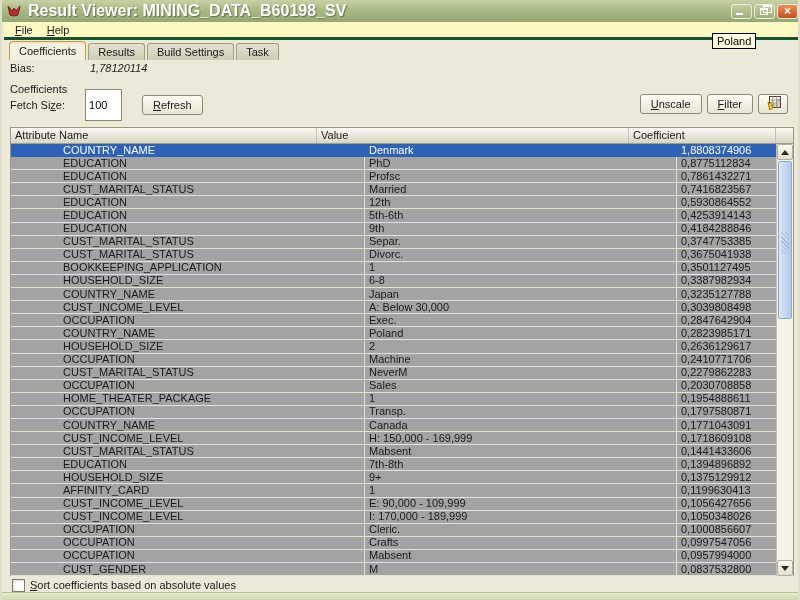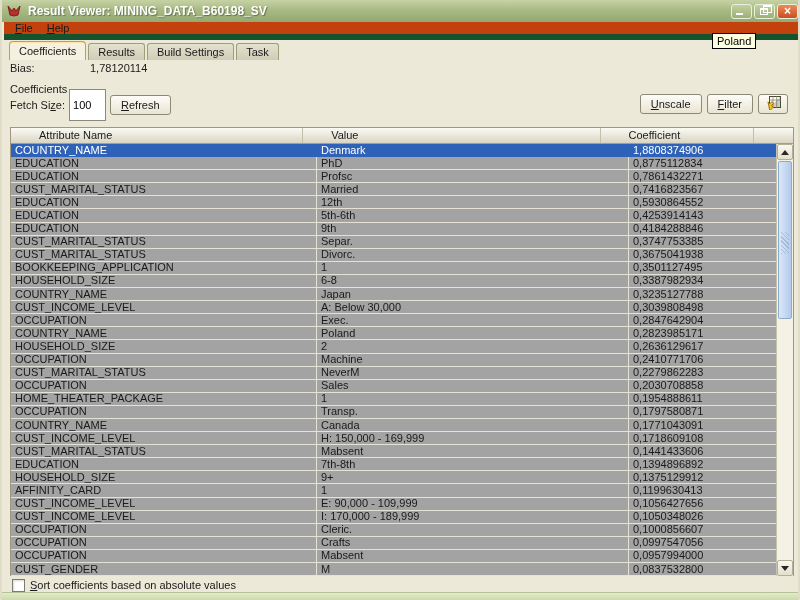--- a/index.html
+++ b/index.html
@@ -5,78 +5,78 @@
   * { margin:0; padding:0; box-sizing:border-box; }
   html,body { width:800px; height:600px; font-family:"Liberation Sans","DejaVu Sans",sans-serif; }
   .window { position:relative; width:800px; height:600px; background:#ece9d8; overflow:hidden;
             border-left:2px solid #e0ddc8; border-right:2px solid #e0ddc8; }
 
   
   .titlebar { position:absolute; left:0; top:0; width:800px; height:22px;
     background:linear-gradient(to bottom,#c7d2a4 0%,#a8ba84 45%,#93a873 100%);
     display:flex; align-items:center; padding:0 4px; }
   .app-icon { width:18px; height:16px; margin-right:4px; display:flex; align-items:center; }
-  .title-text { color:#ffffff; font-size:12px; font-weight:bold; text-shadow:1px 1px 1px rgba(70,80,45,.65);
+  .title-text { color:#ffffff; font-size:16px; font-weight:bold; text-shadow:1px 1px 1px rgba(70,80,45,.65);
     white-space:nowrap; flex:1; }
   .win-buttons { display:flex; gap:2px; align-items:center; }
   .wbtn { width:21px; height:15px; border-radius:3px; border:1px solid #e9efdd;
     background:linear-gradient(to bottom,#c3cfa2,#9db077); position:relative; }
   .wbtn.close { background:linear-gradient(to bottom,#ec8a55,#c94f22); }
   .glyph-min { position:absolute; left:4px; bottom:3px; width:7px; height:2px; background:#fff; }
   .glyph-restore { position:absolute; left:5px; top:3px; width:8px; height:7px; border:1px solid #fff; border-top-width:2px; background:transparent; }
   .glyph-restore::before { content:""; position:absolute; left:2px; top:-5px; width:7px; height:5px; border:1px solid #fff; border-top-width:2px; }
   .glyph-close { position:absolute; left:0; top:0; width:100%; height:100%; color:#fff; font-size:12px; font-weight:bold;
     display:flex; align-items:center; justify-content:center; line-height:1; }
 
   
-  .menubar { position:absolute; left:2px; top:22px; width:796px; height:18px; background:#c2410c;
-    border-bottom:6px solid #14532d; display:flex; align-items:center; padding-left:4px; }
+  .menubar { position:absolute; left:2px; top:22px; width:796px; height:18px; background:#fef9c3;
+    border-bottom:3px solid #14532d; display:flex; align-items:center; padding-left:4px; }
   .menu-item { font-size:11px; color:#1a1a1a; padding:2px 7px; }
   .mn { text-decoration:underline; }
 
   
   .tooltip { position:absolute; left:710px; top:33px; z-index:60; background:#ffffe1; border:1px solid #000;
     font-size:11px; color:#000; padding:1px 4px; line-height:12px; }
 
   
   .tabbar { position:absolute; left:7px; top:41px; height:19px; display:flex; align-items:flex-end; gap:2px; }
   .tab { font-size:11px; color:#1a1a1a; padding:2px 9px 2px 9px; height:17px;
     background:linear-gradient(to bottom,#e4e1ce,#cfccb8); border:1px solid #9aa077; border-bottom:none;
     border-radius:3px 3px 0 0; line-height:13px; }
   .tab.active { height:19px; background:#f4f1e1; border:1px solid #d09a42; border-bottom:none;
     box-shadow:inset 0 1px 0 #ffe2a8; border-radius:4px 4px 0 0; padding-top:3px; }
 
   
   .bias-row { position:absolute; left:8px; top:62px; font-size:11px; color:#1a1a1a; }
-  .bias-value { position:absolute; left:88px; top:62px; font-size:11px; color:#1a1a1a; }
+  .bias-value { position:absolute; left:88px; top:62px; font-size:11px; color:#1a1a1a;font-style:italic; }
   .section-label { position:absolute; left:8px; top:83px; font-size:11px; color:#1a1a1a; }
-  .fetch-row { position:absolute; left:8px; top:94px; height:22px; display:flex; align-items:center; gap:4px; }
+  .fetch-row { position:absolute; left:8px; top:94px; height:22px; display:flex; align-items:center; gap:20px; }
   .fetch-label { font-size:11px; color:#1a1a1a; }
   .fetch-input { width:37px; height:18px; border:1px solid #8c8a77; background:#fff; font-size:11px;
     font-family:"Liberation Sans","DejaVu Sans",sans-serif; padding:15px 3px; }
   .btn { height:20px; background:linear-gradient(to bottom,#fdfcf7,#e9e5d4); border:1px solid #8c8a77;
     border-radius:3px; font-size:11px; color:#1a1a1a; padding:0 10px; display:inline-flex; align-items:center;
     font-family:"Liberation Sans","DejaVu Sans",sans-serif; }
   .right-actions { position:absolute; right:10px; top:94px; display:flex; gap:5px; align-items:center; }
   .icon-btn { width:30px; padding:0; justify-content:center; }
 
   
   .table { position:absolute; left:8px; top:127px; width:784px; height:449px; border:1px solid #9e9880; background:#fff; }
   .thead { display:flex; height:16px; background:linear-gradient(to bottom,#fbfaf4,#d9d5c2);
     border-bottom:1px solid #a49f8a; }
   .hcell { font-size:11px; line-height:15px; color:#1a1a1a; padding-left:4px; border-right:1px solid #c3bfab;
-    white-space:nowrap; overflow:hidden;margin-left:24px; }
+    white-space:nowrap; overflow:hidden; }
   .h0 { width:306px; } .h1 { width:312px; } .h2 { width:147px; } .hstub { width:17px; border-right:none; }
   .tbody { position:absolute; left:0; top:16px; width:765px; height:432px; display:flex; flex-direction:column; }
   .trow { display:flex; flex:1 1 0; min-height:0; background:#a3a3a3; border-bottom:1px solid #e4e2d5; }
   .trow.selected { background:#2e62b8; border-bottom-color:#2e62b8; }
   .tcell { font-size:11px; color:#1a1a1a; padding-left:4px; white-space:nowrap; overflow:hidden;
     display:flex; align-items:center; line-height:11px; }
   .trow.selected .tcell { color:#ffffff; }
-  .c0 { width:306px; border-right:1px solid #e4e2d5; } .c1 { width:312px; border-right:1px solid #e4e2d5; } .c2 { flex:1; }
+  .c0 { width:306px; border-right:1px solid #e4e2d5;margin-left:48px; } .c1 { width:312px; border-right:1px solid #e4e2d5; } .c2 { flex:1; }
   .trow.selected .c0, .trow.selected .c1 { border-right-color:#2e62b8; }
 
   
   .vscroll { position:absolute; right:0; top:16px; width:17px; height:432px; background:#f3f2e5; border-left:1px solid #c6c2ae; }
   .sbtn { position:absolute; left:0; width:16px; height:16px; background:linear-gradient(to bottom,#faf9f1,#e3dfcd);
     border:1px solid #b3ae97; border-radius:2px; display:flex; align-items:center; justify-content:center; }
   .sbtn.up { top:0; } .sbtn.down { bottom:0; }
   .tri-up { width:0; height:0; border-left:4px solid transparent; border-right:4px solid transparent; border-bottom:5px solid #2a291f; }
   .tri-down { width:0; height:0; border-left:4px solid transparent; border-right:4px solid transparent; border-top:5px solid #2a291f; }
   .thumb { position:absolute; left:1px; top:17px; width:14px; height:158px; border:1px solid #8cacce; border-radius:2px;

